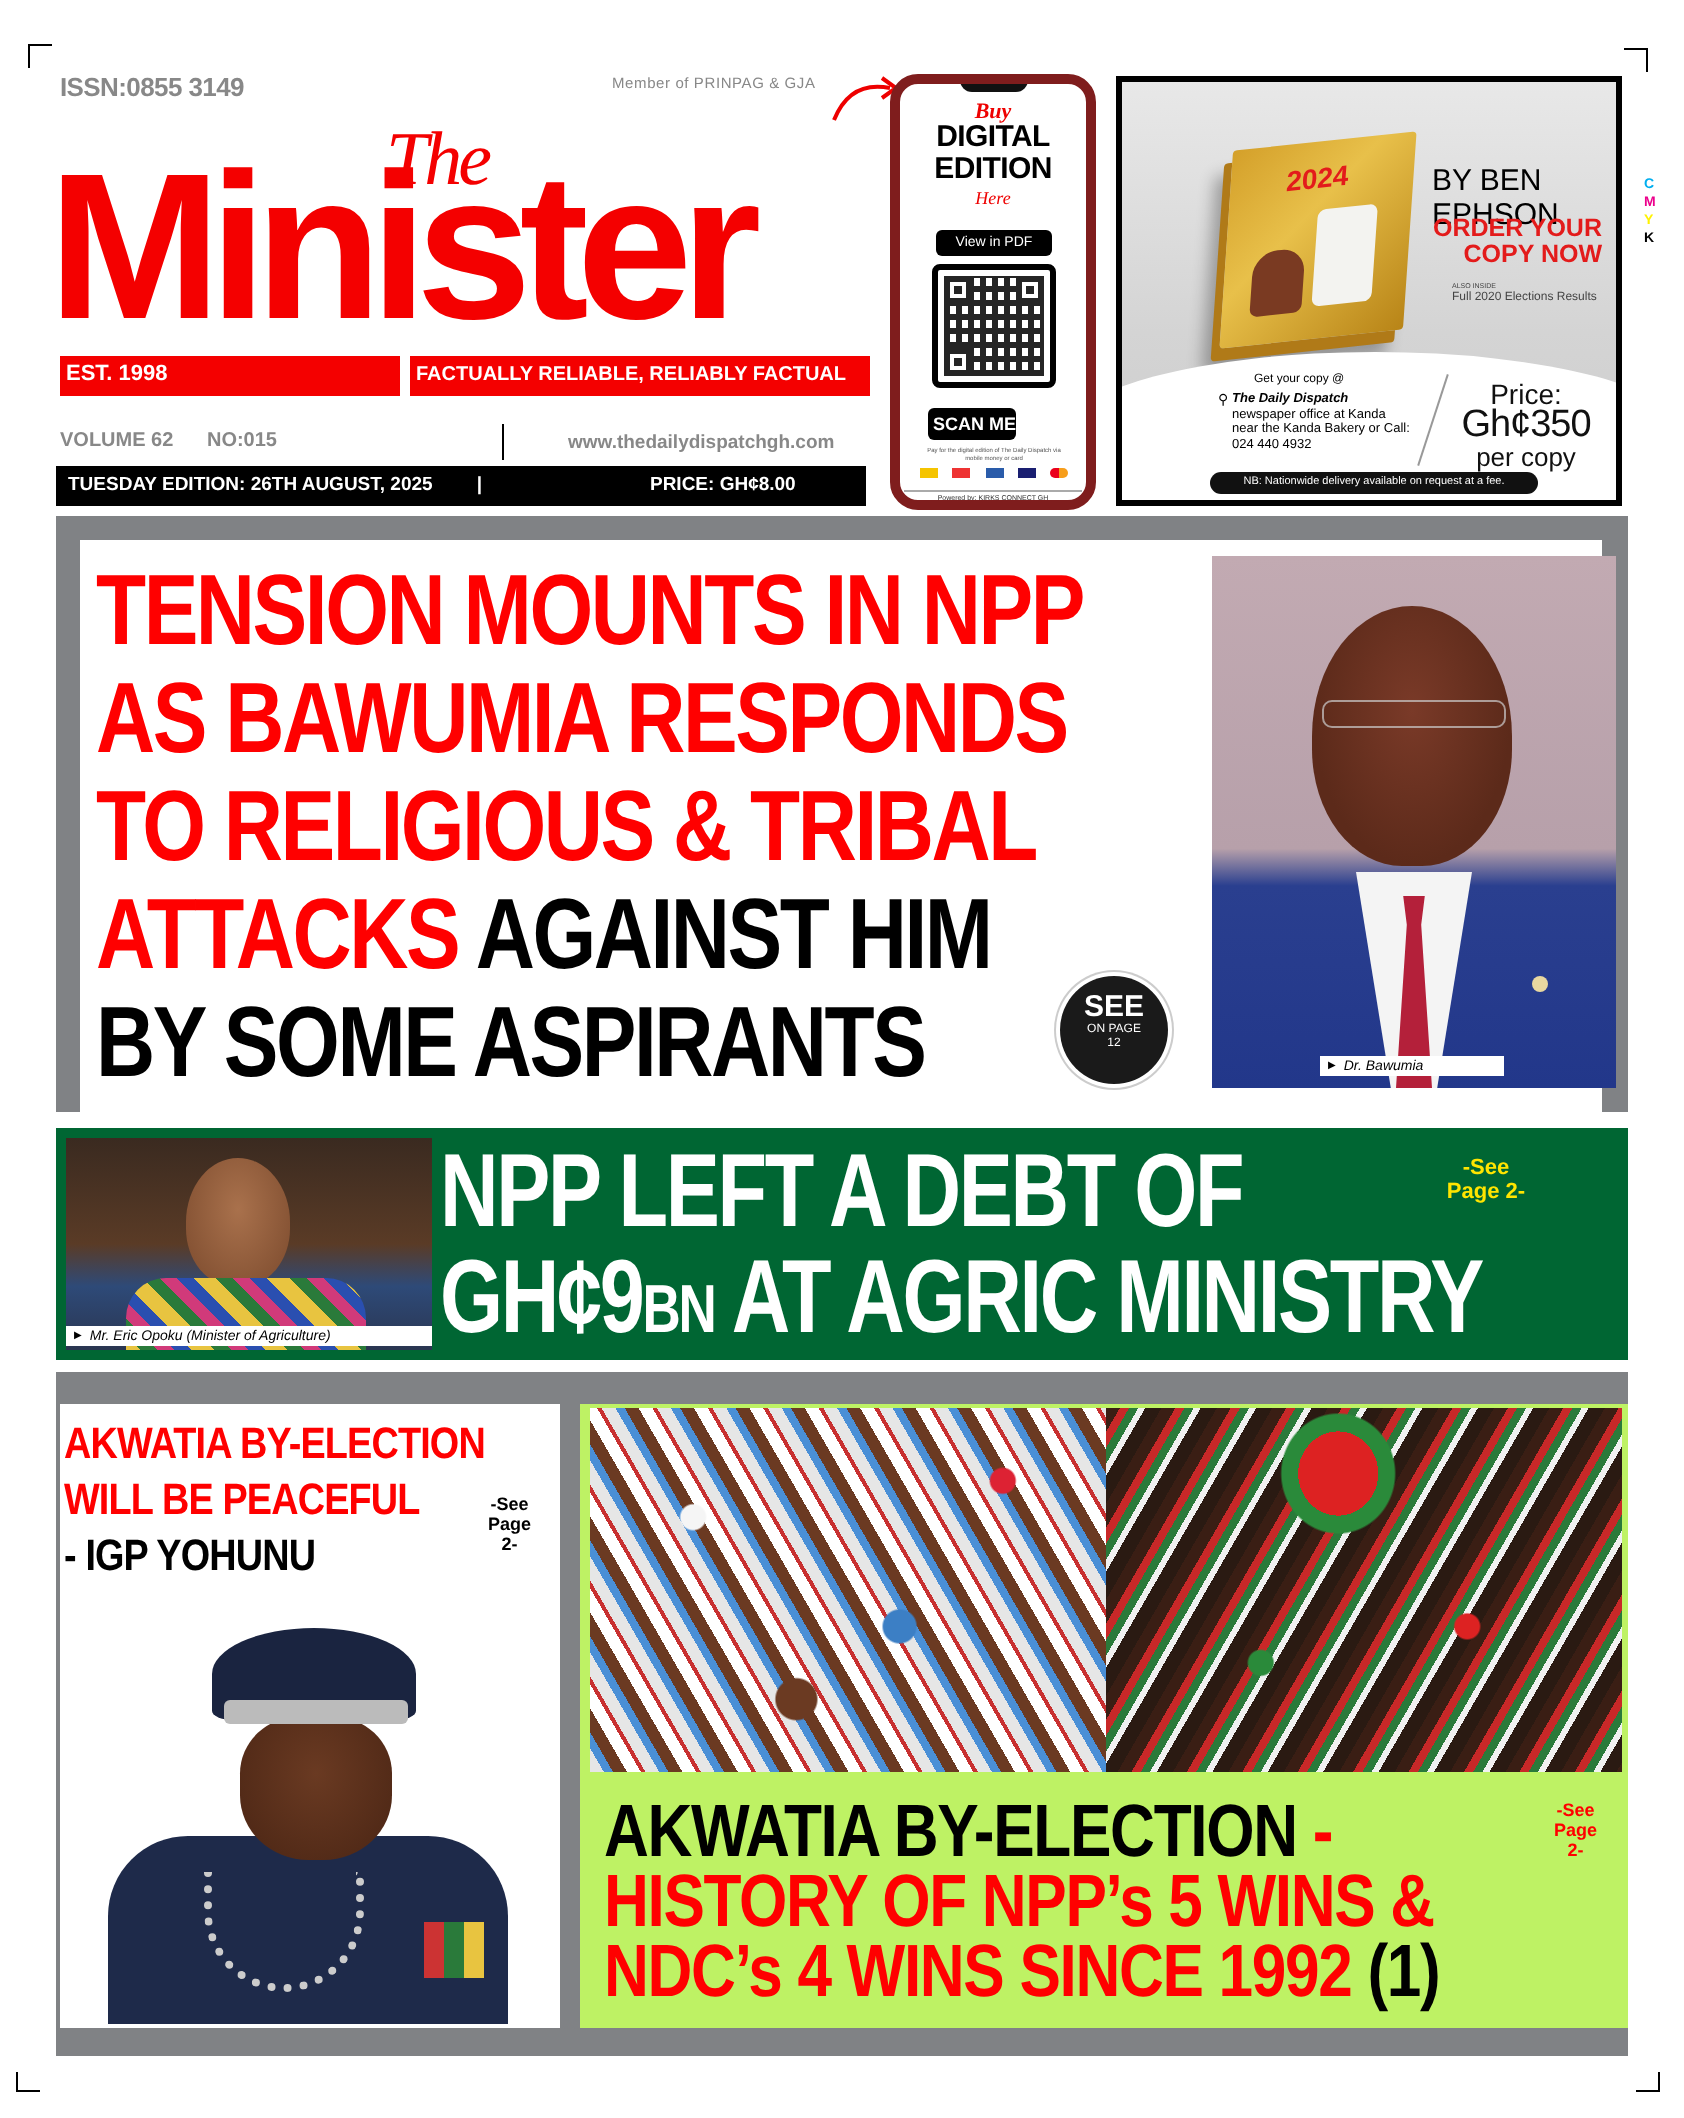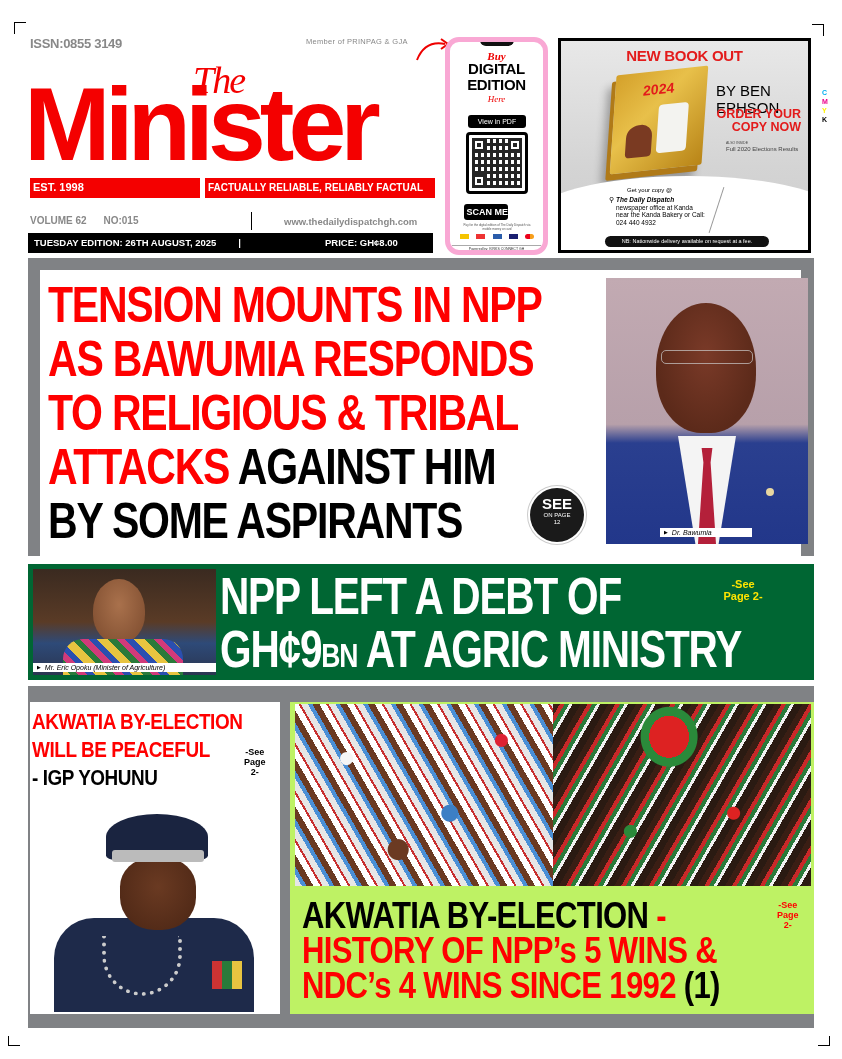--- a/index.html
+++ b/index.html
@@ -22,21 +22,21 @@
 
   .vol { position: absolute; left: 30px; top: 215px; font-size: 10px; color: #888; font-weight: bold; }
   .vol .no { margin-left: 14px; }
   .vdiv { position: absolute; left: 251px; top: 212px; width: 1px; height: 18px; background: #000; }
   .url { position: absolute; left: 284px; top: 216px; font-size: 9.5px; color: #888; font-weight: bold; }
   .date-bar { position: absolute; left: 28px; top: 233px; width: 405px; height: 20px; background: #000; color: #fff; font-size: 9.5px; font-weight: bold; padding: 4px 6px; display: flex; }
   .date-bar .sep { margin-left: 22px; }
   .date-bar .price { margin-left: 84px; }
 
   
-  .phone { position: absolute; left: 445px; top: 37px; width: 103px; height: 218px; border: 5px solid #f9a8d4; border-radius: 14px; background: #fff; overflow: hidden; padding-left: 24px; }
+  .phone { position: absolute; left: 445px; top: 37px; width: 103px; height: 218px; border: 5px solid #7f1d1d; border-radius: 14px; background: #fff; overflow: hidden; padding-left: 24px; }
   .phone .notch { position: absolute; left: 30px; top: -5px; width: 34px; height: 9px; background: #111; border-radius: 0 0 6px 6px; }
   .phone .buy { position: absolute; left: 0; width: 93px; top: 8px; text-align: center; font-family: "Liberation Serif", serif; font-style: italic; color: #e00; font-size: 11px; font-weight: bold; }
   .phone .dig { position: absolute; left: 0; width: 93px; top: 19px; text-align: center; font-weight: bold; color: #000; font-size: 15px; line-height: 16px; letter-spacing: -0.3px; }
   .phone .here { position: absolute; left: 0; width: 93px; top: 52px; text-align: center; font-family: "Liberation Serif", serif; font-style: italic; color: #e00; font-size: 9px; }
   .phone .viewpdf { position: absolute; left: 18px; top: 73px; width: 58px; height: 13px; background: #000; color: #fff; border-radius: 3px; font-size: 7px; text-align: center; line-height: 13px; }
   .phone .qr { position: absolute; left: 16px; top: 90px; width: 62px; height: 62px; border: 3px solid #000; border-radius: 4px; background: #fff; padding: 3px; }
   .phone .qr .grid { width: 100%; height: 100%; background:
       repeating-linear-gradient(90deg, #000 0 3px, transparent 3px 6px),
       repeating-linear-gradient(0deg, #000 0 3px, #fff 3px 7px); opacity: 0.85; position: relative; }
   .phone .qr .fp { position: absolute; width: 14px; height: 14px; border: 3px solid #000; background: #fff; }
@@ -184,38 +184,42 @@
     <span style="background:#f5c400"></span>
     <span style="background:#e33"></span>
     <span style="background:#2a5caa"></span>
     <span style="background:#1a1f71"></span>
     <span style="background:linear-gradient(90deg,#eb001b 50%,#f79e1b 50%);border-radius:3px"></span>
   </div>
   <div class="powered">Powered by: KIRKS CONNECT GH</div>
 </div>
 
 <div class="ad">
-  <div class="newbook">NEW BOOK OUT</div>
   <div class="book">
     <div class="yr">2024</div>
     <div class="face1"></div>
     <div class="face2"></div>
   </div>
   <div class="by">BY BEN EPHSON</div>
   <div class="order">ORDER YOUR COPY NOW</div>
   <div class="also">ALSO INSIDE</div>
   <div class="full">Full 2020 Elections Results</div>
   <div class="white"></div>
   <div class="get">Get your copy @</div>
   <div class="pin">⚲</div>
   <div class="addr">
     <b>The Daily Dispatch</b>
     <span>newspaper office at Kanda near the Kanda Bakery or Call: 024 440 4932</span>
   </div>
   <div class="slash"></div>
+  <div class="price">
+    <span class="p1">Price:</span>
+    <span class="p2">Gh¢350</span>
+    <span class="p3">per copy</span>
+  </div>
   <div class="nb">NB: Nationwide delivery available on request at a fee.</div>
 </div>
 
 <div class="cmyk">
   <span style="color:#00aeef">C</span>
   <span style="color:#ec008c">M</span>
   <span style="color:#fff200">Y</span>
   <span style="color:#000">K</span>
 </div>
 

